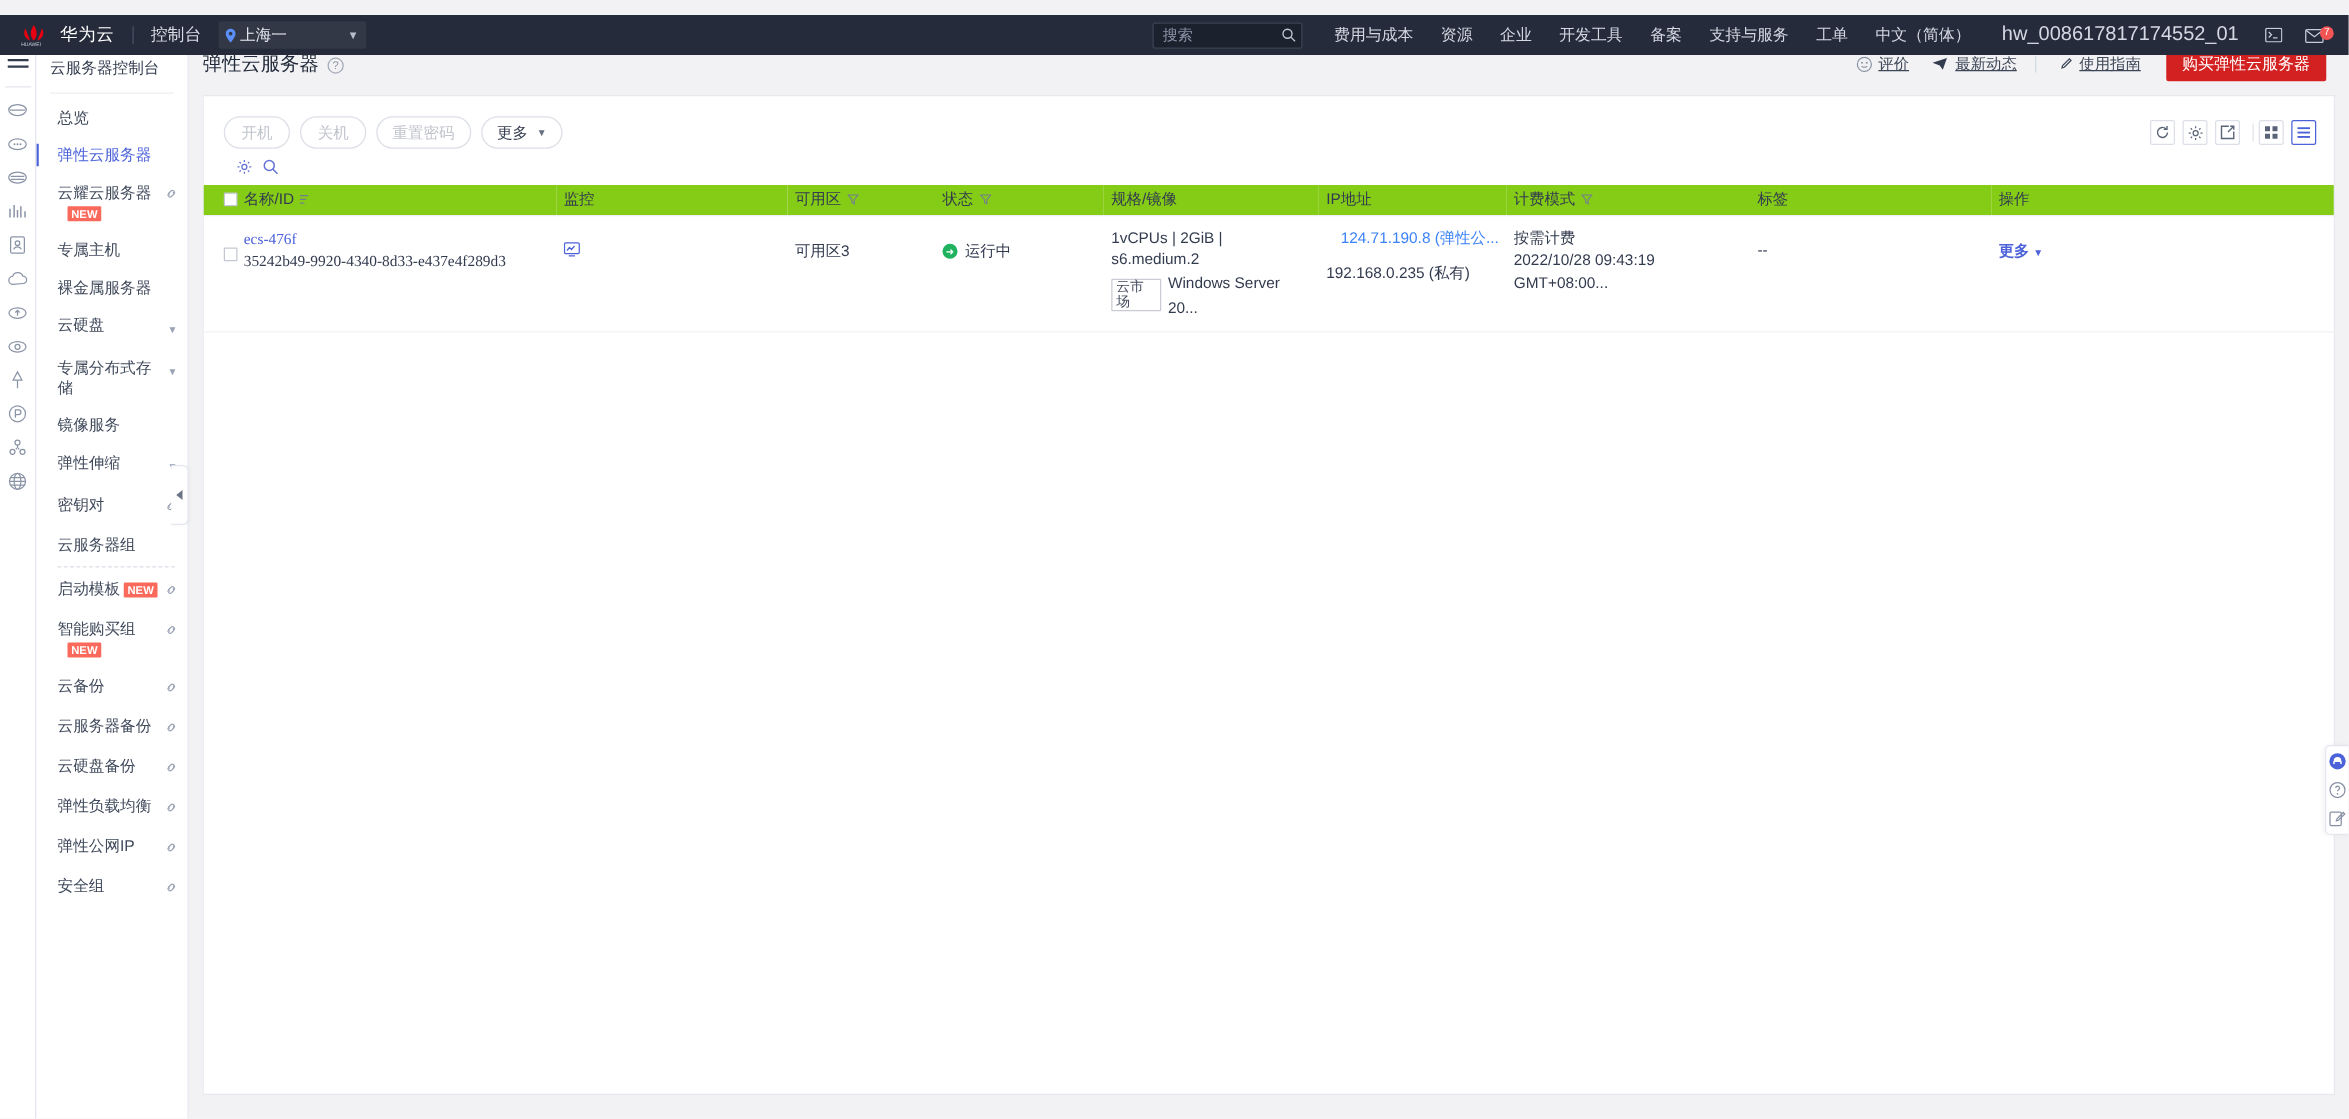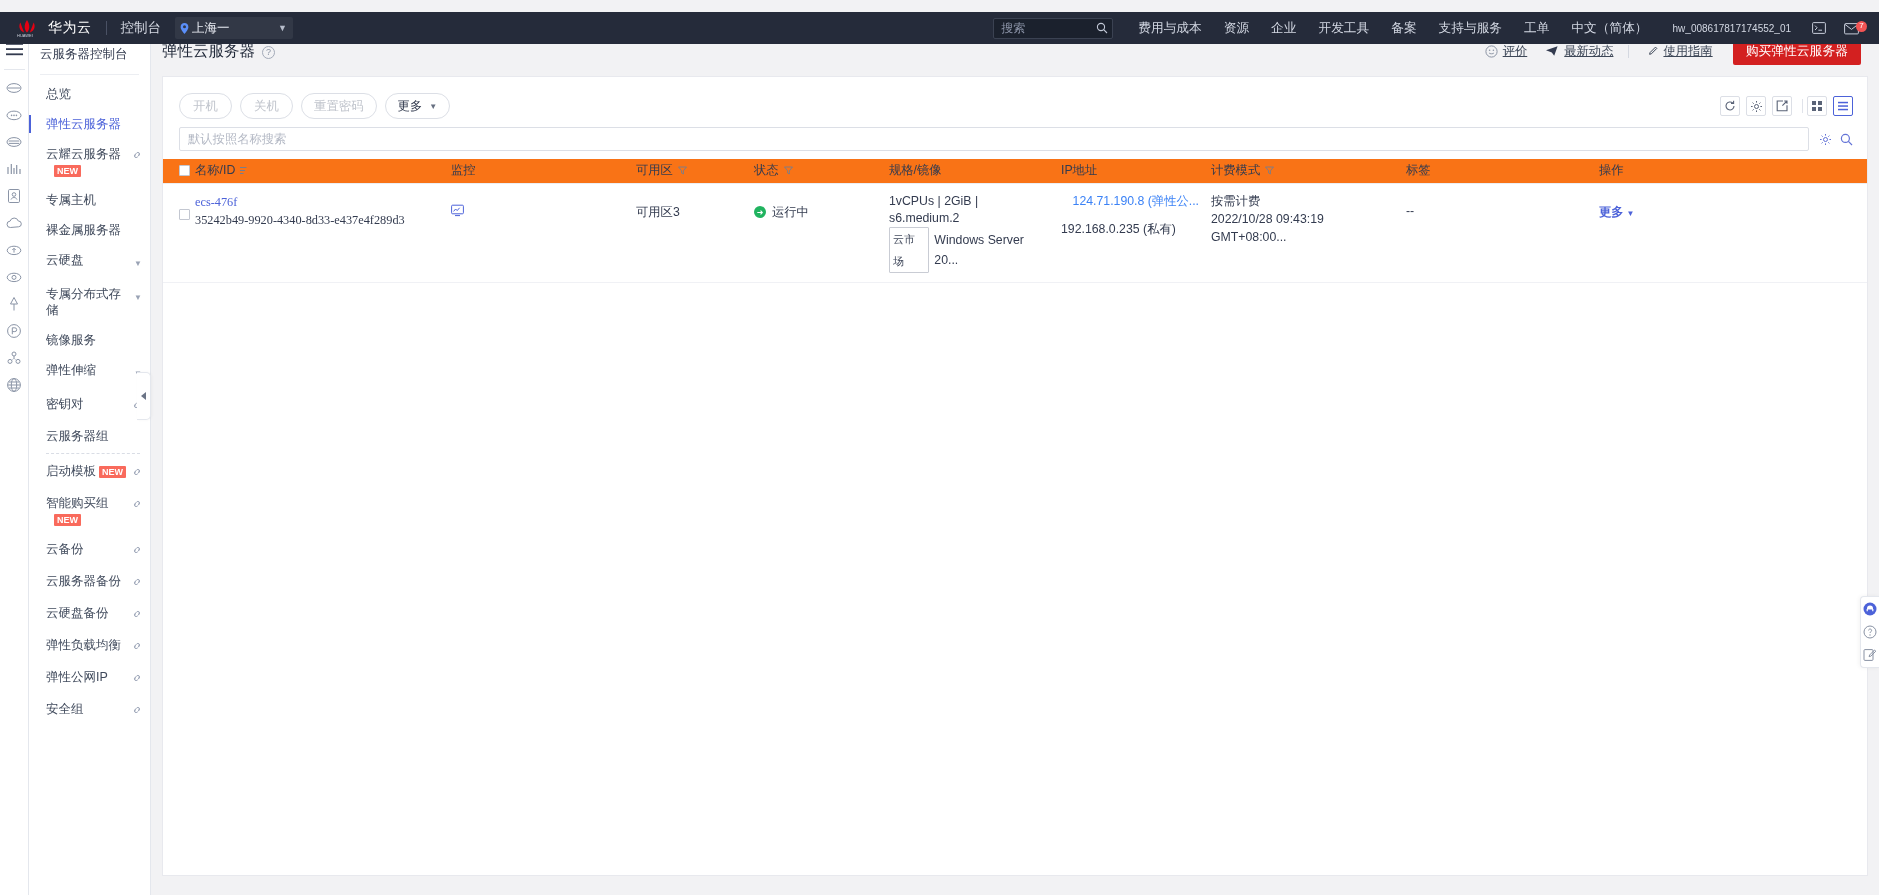--- a/index.html
+++ b/index.html
@@ -39,21 +39,21 @@
   .gsearch {
     width: 120px; height: 21px; background: #1b212d; border: 1px solid #3b4252;
     border-radius: 2px; display:flex; align-items:center; padding: 0 4px 0 7px;
     margin-right: 14px;
   }
   .gsearch .ph { font-size: 12px; color:#8b93a7; flex:1; }
   .gsearch .mag { color:#c2c8d6; display:flex; }
   .nav-item {
     font-size: 12.7px; color: #d3d8e3; padding: 0 11px; cursor: pointer; white-space:nowrap;
   }
-  .nav-user { font-size: 10px; color:#d3d8e3; padding: 0 12px 0 14px; white-space:nowrap; }
+  .nav-user { font-size: 16px; color:#d3d8e3; padding: 0 12px 0 14px; white-space:nowrap; }
   .nav-icon-btn { padding: 0 9px; display:flex; align-items:center; cursor:pointer; position:relative; }
   .badge {
     position:absolute; top:-1px; right:2px; background:#f35454; color:#fff;
     font-size:8px; line-height:10px; min-width:11px; height:11px; border-radius:6px;
     text-align:center; padding:0 1px;
   }
 
   
   #rail {
     position:absolute; left:0; top:32px; width:29px; height:863px;
@@ -157,21 +157,21 @@
   .big-search {
     flex:1; height:24px; border:1px solid #dcdfe6; border-radius:2px;
     display:flex;align-items:center; padding:0 8px; background:#fff;
   }
   .big-search .ph { font-size:12.3px; color:#b3b8c4; flex:1; }
   .bs-ico { color:#6272d6; display:flex; margin-left:8px; cursor:pointer; }
 
   
   table { width:100%; border-collapse:collapse; table-layout:fixed; margin-top:8px; }
   thead th {
-    background:#f97316; height:24px; font-weight:normal; font-size:12.3px;
+    background:#84cc16; height:24px; font-weight:normal; font-size:12.3px;
     color:#333b4f; text-align:right; padding:0 6px; border-bottom:1px solid #eceef2;
     white-space:nowrap;
   }
   thead th:first-child { padding-left:16px; }
   .th-in { display:flex; align-items:center; gap:5px; }
   .sort-ico, .filt-ico { color:#757e90; display:inline-flex; cursor:pointer; }
   tbody td {
     font-size:12.3px; color:#333b4f; padding:9px 6px; vertical-align:top;
     border-bottom:1px solid #f0f1f5; height:57px;
   }
@@ -188,21 +188,21 @@
   .pad11 { padding-top:11px; }
   .status-wrap { display:flex;align-items:center; gap:6px; padding-top:11px; }
   .st-dot {
     width:12px;height:12px;border-radius:50%;background:#20b35f;
     display:flex;align-items:center;justify-content:center;color:#fff;font-size:8px;
   }
   .spec-line1 { line-height:17px; }
   .spec-line2 { line-height:20px; display:flex; align-items:center; gap:5px; }
   .mkt-tag {
     border:1px solid #c9ccd4; color:#444c5e; font-size:11px; padding:0 3px;
-    border-radius:1px; line-height:22px; display:inline-block;
+    border-radius:1px; line-height:12px; display:inline-block;
   }
   .ip-line { line-height:17px; }
   .ip-link { color:#3b82f6; cursor:pointer;text-align:right; }
   .ip-gap { height:11px; }
   .bill-l1 { line-height:17px; }
   .bill-l2 { line-height:18px; }
   .more-link { color:#4c62d9; cursor:pointer; font-size:12.3px;font-weight:bold; }
   .more-link .dd { font-size:8px; margin-left:3px; }
 
   
@@ -567,23 +567,20 @@
           <svg width="12" height="12" viewBox="0 0 12 12">
               <rect x="1" y="1.8" width="10" height="1.5" fill="currentColor"></rect>
               <rect x="1" y="5.3" width="10" height="1.5" fill="currentColor"></rect>
               <rect x="1" y="8.8" width="10" height="1.5" fill="currentColor"></rect>
             </svg>
         </div>
       </div>
     </div>
 
     <div id="searchrow">
-      <div class="big-search">
-        <span class="ph">默认按照名称搜索</span>
-      </div>
       <span class="bs-ico" style="margin-left:10px;">
         <svg width="13" height="13" viewBox="0 0 13 13">
             <circle cx="6.5" cy="6.5" r="2" fill="none" stroke="currentColor" stroke-width="1"></circle>
             <path d="M6.5 1v1.6M6.5 10.4V12M1 6.5h1.6M10.4 6.5H12M2.6 2.6l1.1 1.1M9.3 9.3l1.1 1.1M10.4 2.6L9.3 3.7M3.7 9.3l-1.1 1.1" stroke="currentColor" stroke-width="1"></path>
           </svg>
       </span>
       <span class="bs-ico">
         <svg width="13" height="13" viewBox="0 0 13 13">
             <circle cx="5.4" cy="5.4" r="4" fill="none" stroke="currentColor" stroke-width="1.2"></circle>
             <line x1="8.4" y1="8.4" x2="12" y2="12" stroke="currentColor" stroke-width="1.2"></line>

